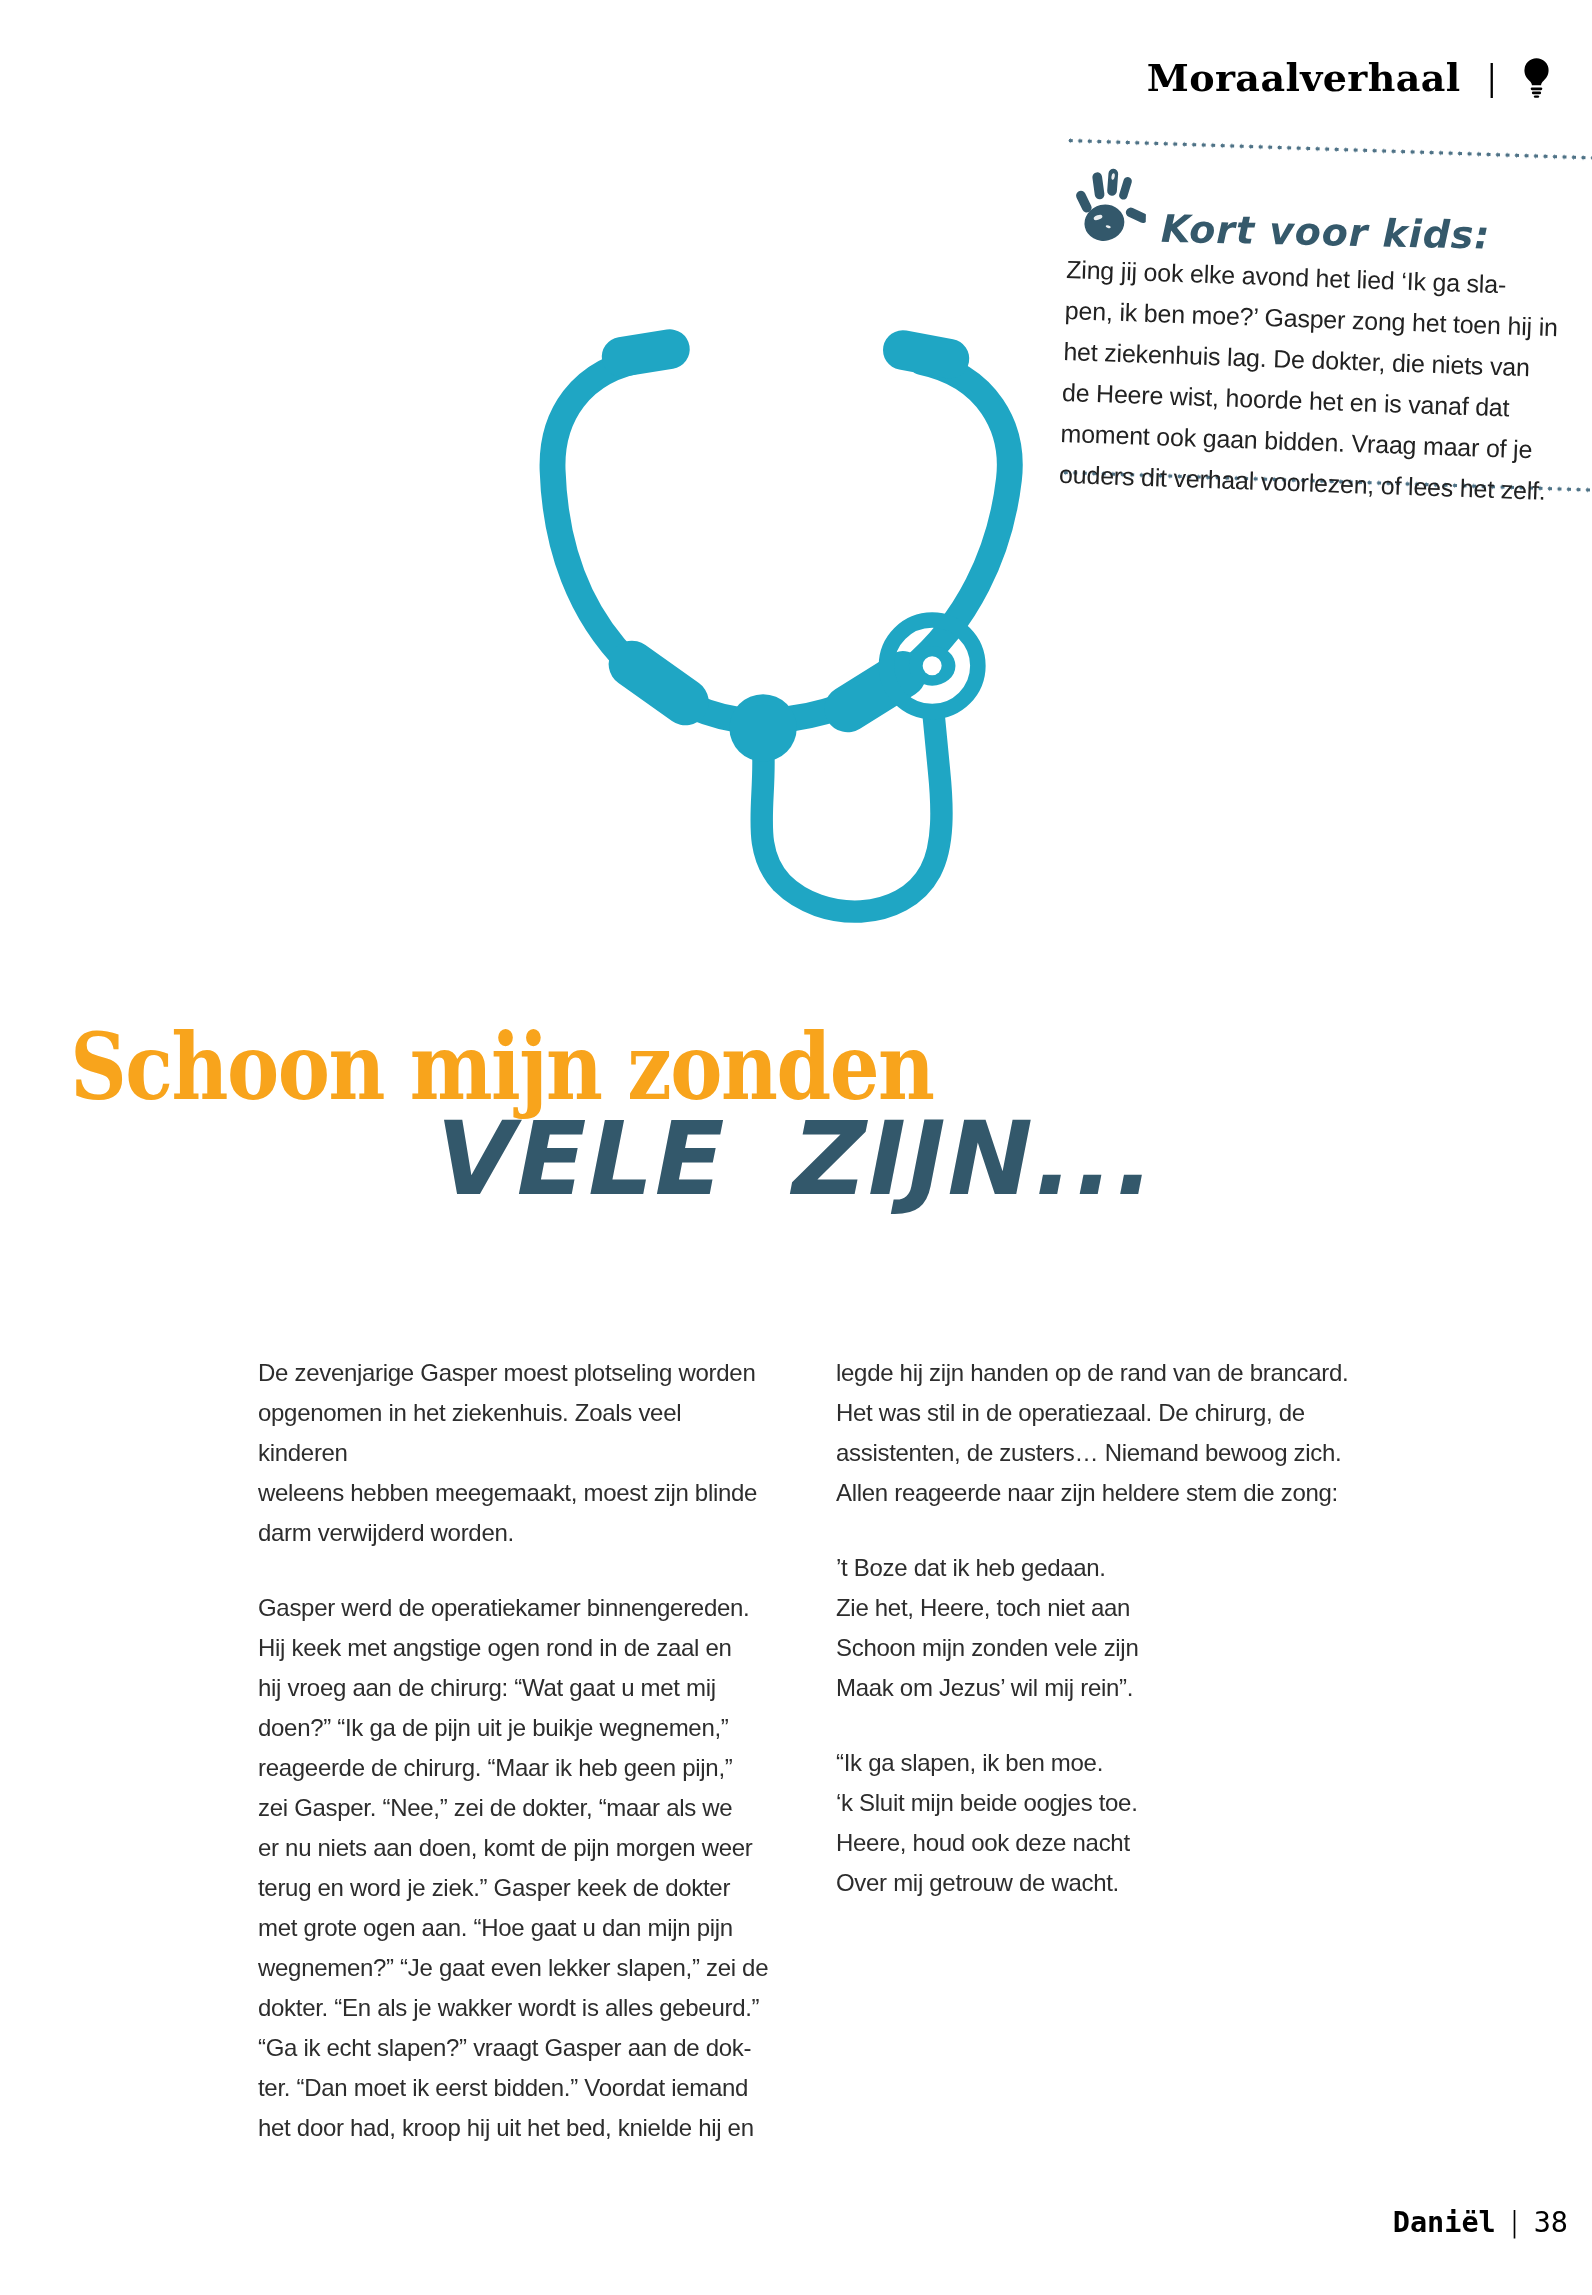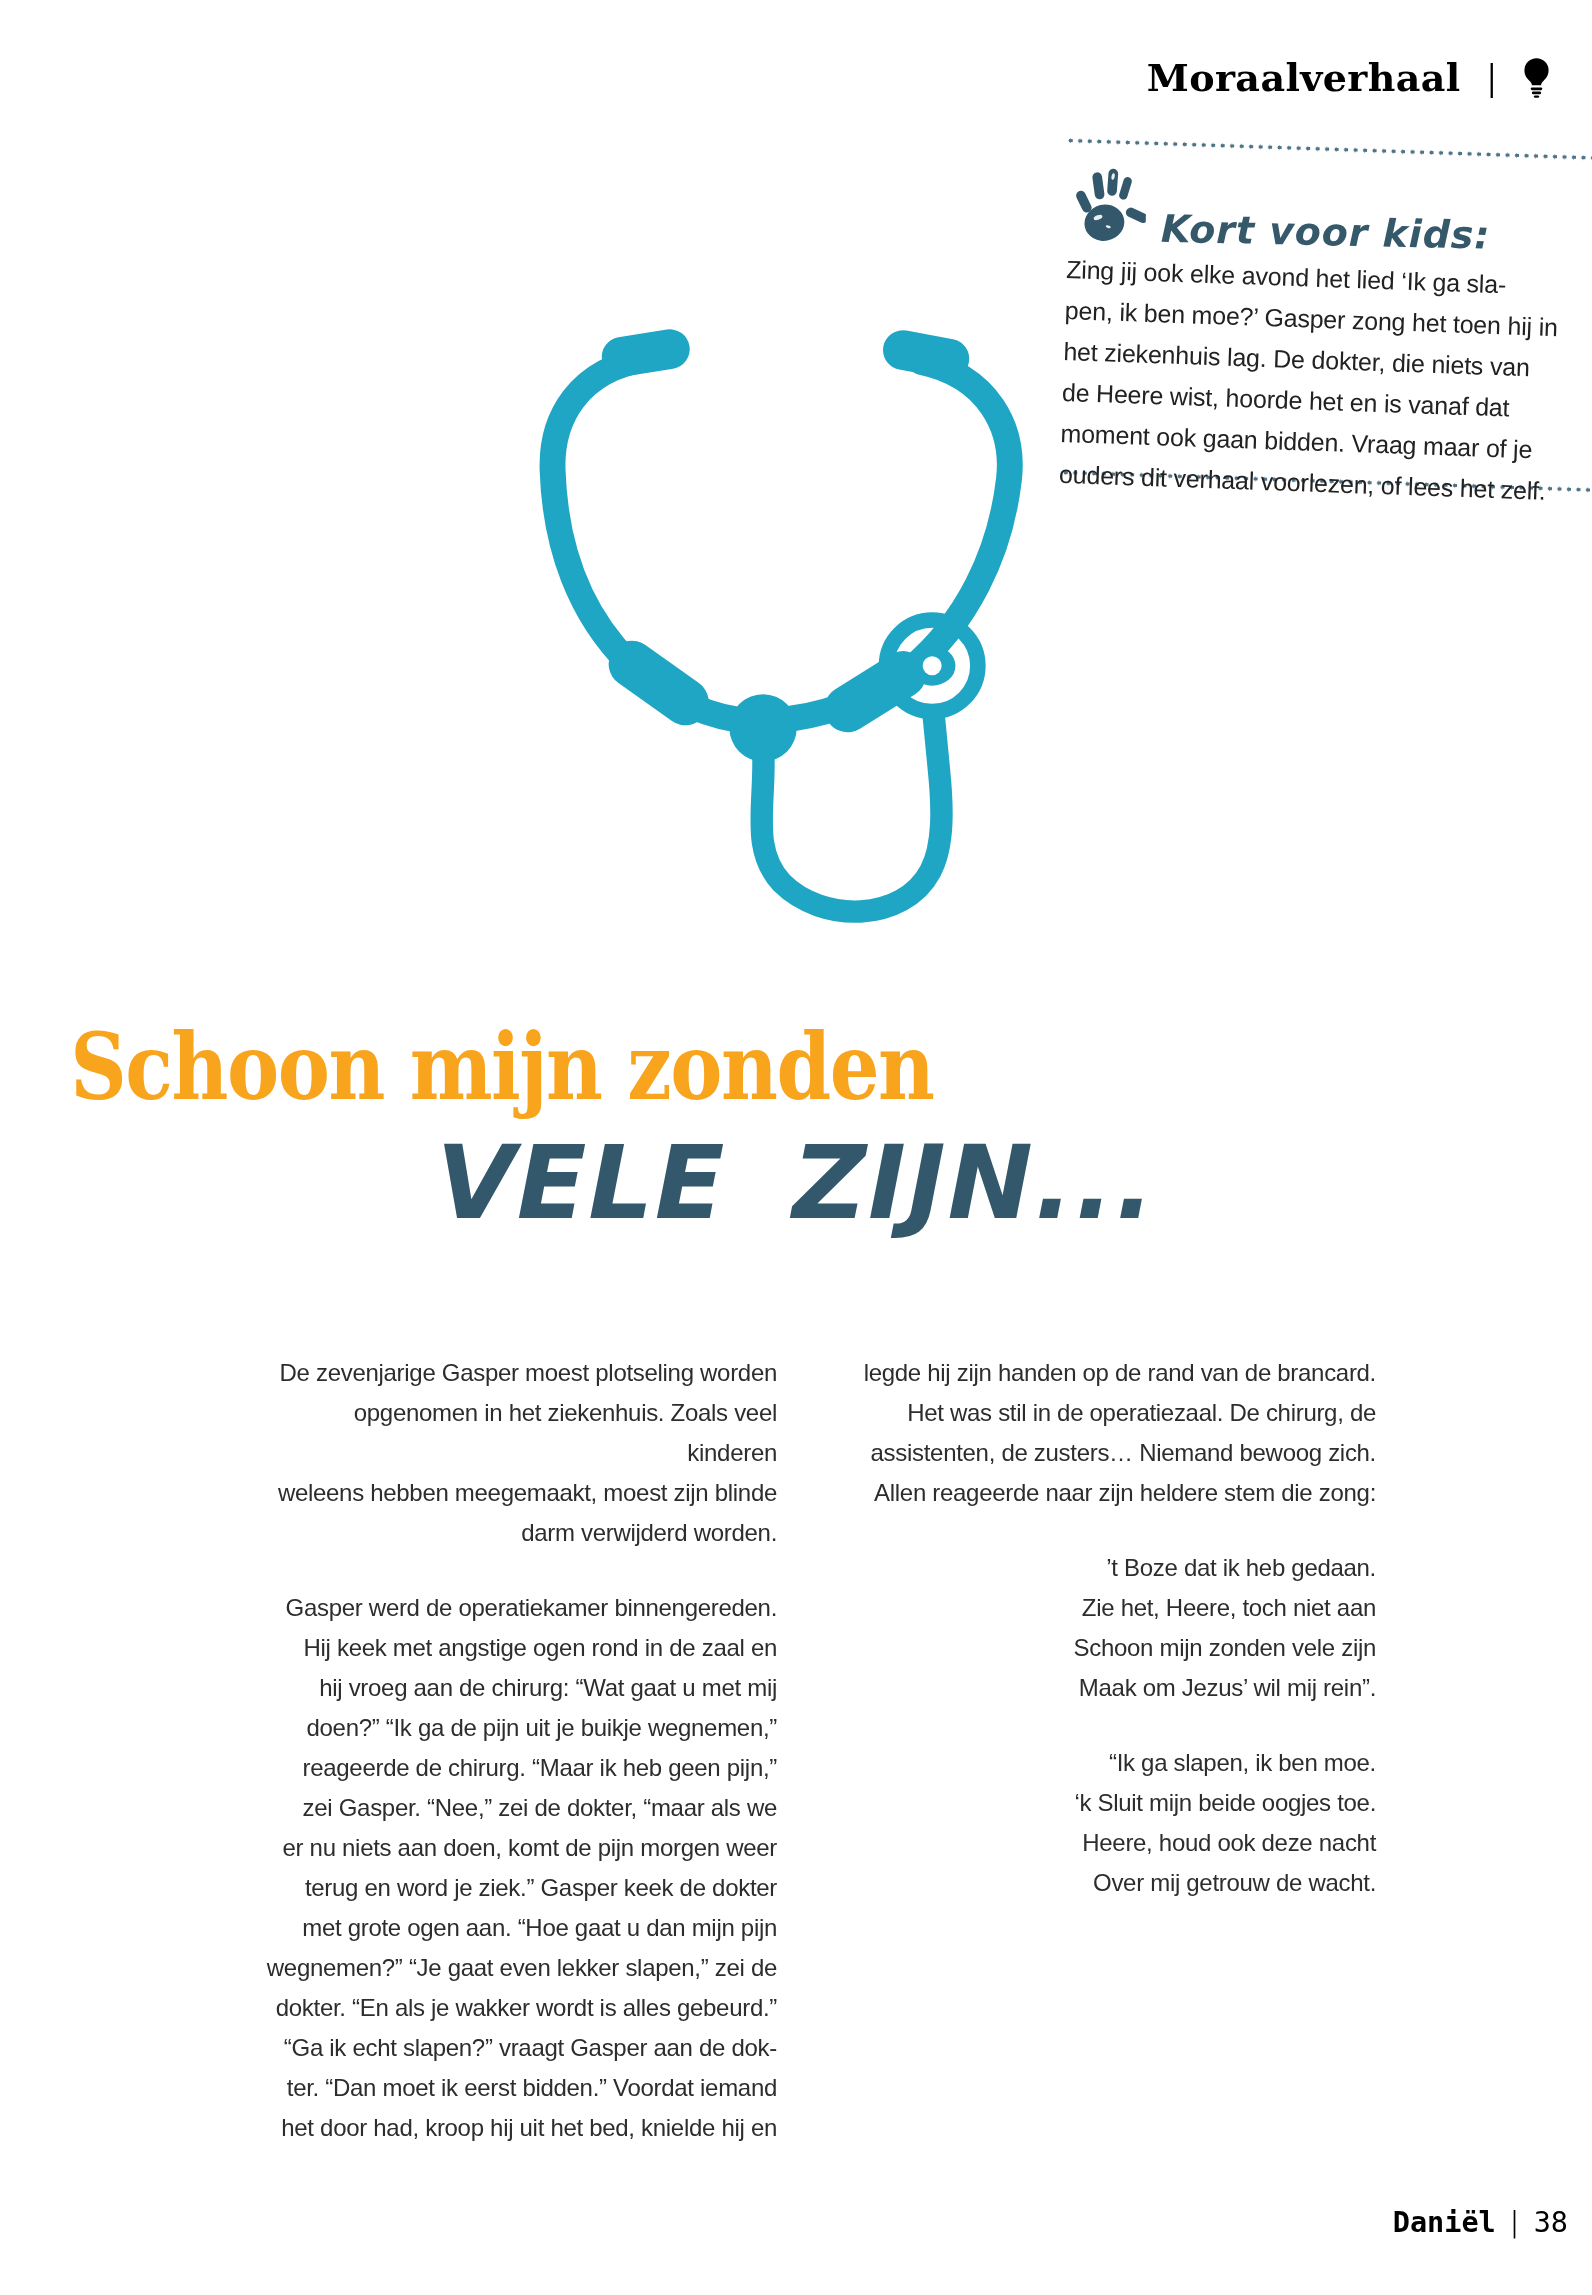--- a/index.html
+++ b/index.html
@@ -63,31 +63,31 @@
   
   .title-orange{
     position:absolute;left:0;top:1017px;width:100%;
     margin:0;text-align:left;
     font-family:"DejaVu Serif",serif;font-weight:700;
     font-size:91px;line-height:1.1;color:#f8a41c;
     letter-spacing:-1.7px;
   }
   .title-orange .squeeze{display:inline-block;transform:scaleX(.86);}
   .title-brush{
-    position:absolute;left:0;top:1132px;width:100%;
+    position:absolute;left:0;top:1108px;width:100%;
     text-align:center;
     font-family:"DejaVu Sans",sans-serif;font-weight:700;font-style:italic;
     font-size:102px;line-height:1;color:#33586b;
     word-spacing:29px;letter-spacing:1.7px;
   }
   .title-brush .squeeze{display:inline-block;transform:scaleX(.8) skewX(-6deg) rotate(-1deeg);}
 
   
   .col{position:absolute;top:1353px;font-size:24px;line-height:40px;letter-spacing:-0.3px;color:#2d2d2d;}
-  .col p{margin:0 0 35px 12px;white-space:pre-line;text-align:right;}
+  .col p{margin:0 0 35px 12px;white-space:pre-line;}
   .col-left{left:246px;width:531px;}
   .col-right{left:824px;width:552px;}
 
   
   .pagefoot{
     position:absolute;right:24px;top:2206px;
     display:flex;align-items:center;gap:10.4px;
     font-family:"DejaVu Sans Mono",monospace;font-size:28.5px;color:#000;
   }
   .pagefoot .mag{font-weight:700;}

